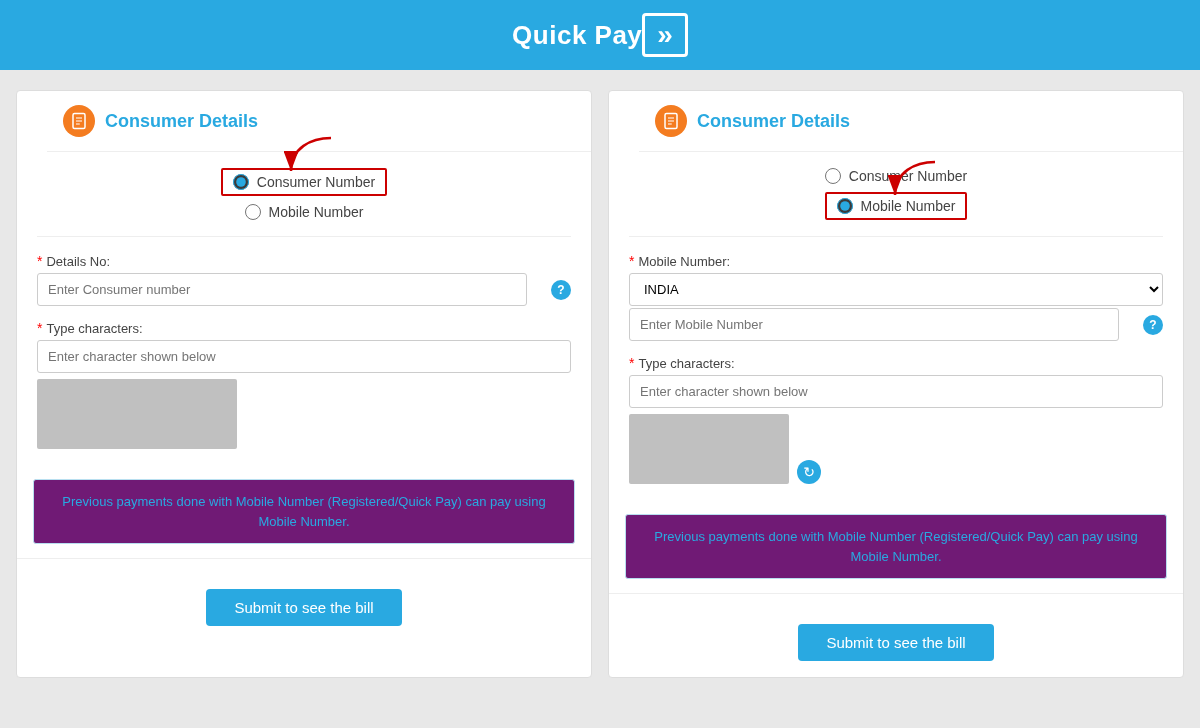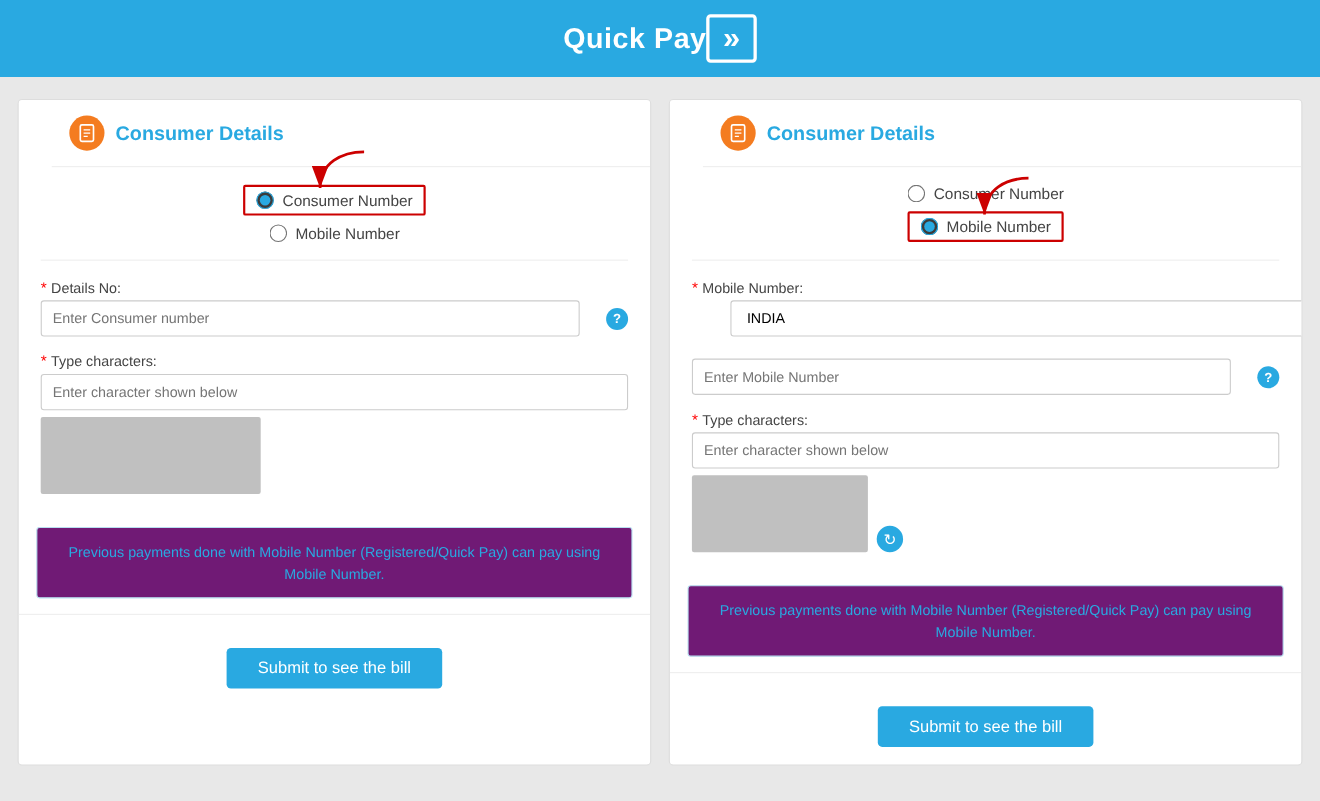--- a/index.html
+++ b/index.html
@@ -200,21 +200,20 @@
 
     
     .select-input {
       padding: 7px 10px;
       border: 1px solid #ccc;
       border-radius: 3px;
       font-size: 13px;
       background: white;
       width: 100%;
       cursor: pointer;
-      margin-left: 35px;
     }
 
     
     .captcha-row {
       display: flex;
       align-items: flex-end;
       gap: 8px;
     }
     .refresh-icon {
       width: 24px;
@@ -358,21 +357,21 @@
 
       <div class="field-group">
         <div class="field-label">
           <span class="required">*</span>
           <span>Mobile Number:</span>
         </div>
         
         <select class="select-input">
           <option>INDIA</option>
         </select>
-        <div class="field-row" style="margin-top:20px;">
+        <div class="field-row" style="margin-top:2px;">
           <input type="text" class="text-input" placeholder="Enter Mobile Number" style="">
           <div class="help-icon">?</div>
         </div>
       </div>
 
       <div class="field-group">
         <div class="field-label">
           <span class="required">*</span>
           <span>Type characters:</span>
         </div>

